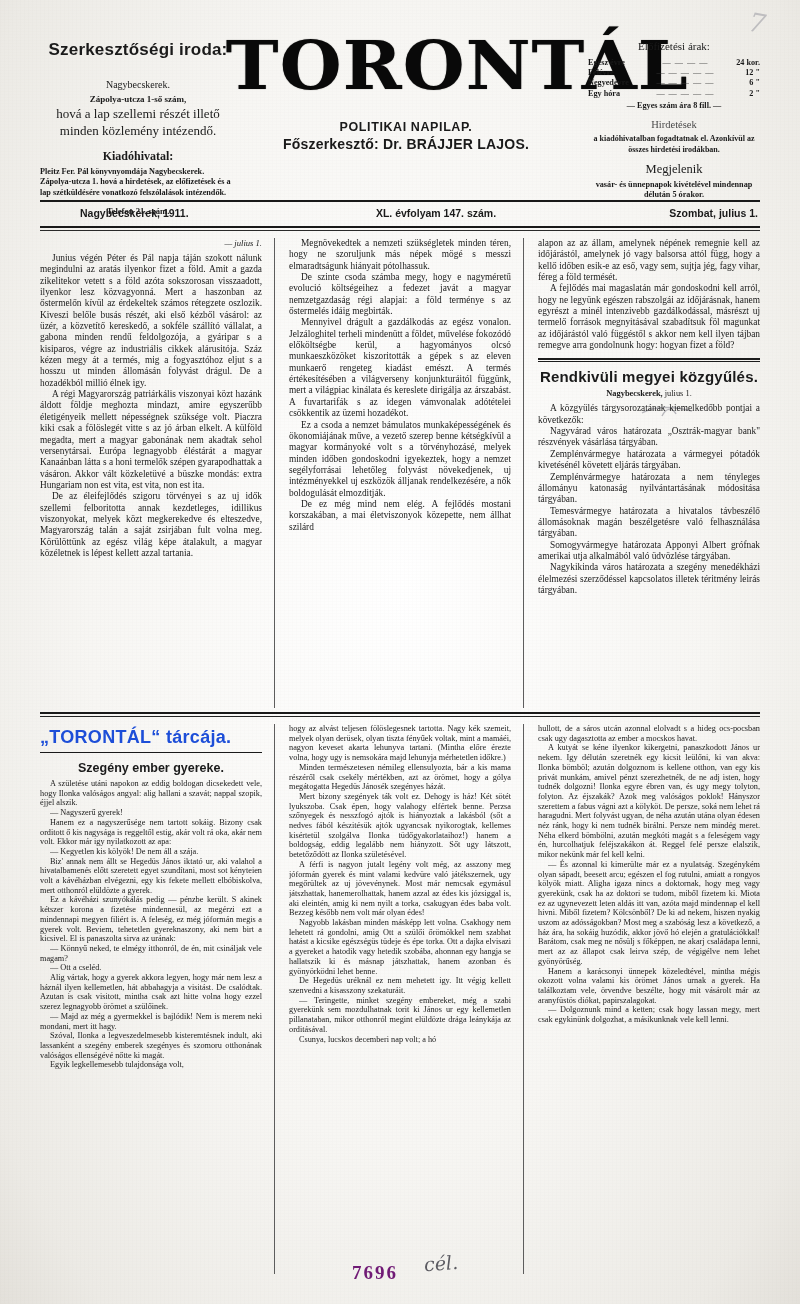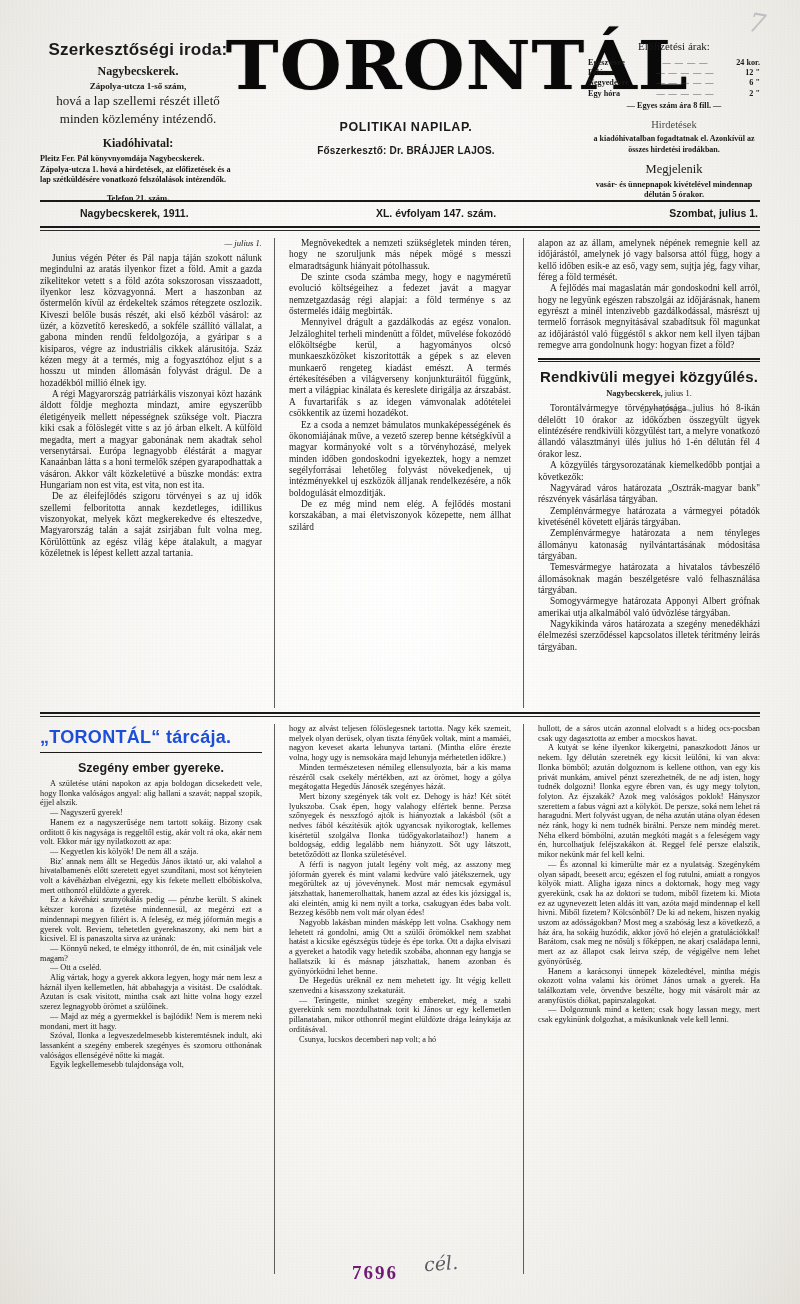--- a/index.html
+++ b/index.html
@@ -22,38 +22,38 @@
     background-image:
       repeating-linear-gradient(0deg, rgba(120,115,105,.05) 0 1px, rgba(255,255,255,0) 1px 3px),
       repeating-linear-gradient(90deg, rgba(120,115,105,.04) 0 1px, rgba(255,255,255,0) 1px 4px);
   }
   .sheet{position:absolute;inset:0;padding:0;}
 
   
   .masthead{position:absolute;left:40px;top:34px;width:720px;height:160px;}
   .mh-left{position:absolute;left:0;top:6px;width:196px;text-align:center;line-height:1.22;}
   .mh-left .hd{font-family:Liberation Sans, sans-serif;font-weight:bold;font-size:17px;letter-spacing:.2px;}
-  .mh-left .hd2{font-weight:bold;font-size:12px;margin-top:3px;}
+  .mh-left .hd2{font-weight:normal;font-size:10px;margin-top:18px;}
   .mh-left .ln{font-size:9px;margin-top:3px;font-weight:bold;}
   .mh-left .small{font-size:13px;margin-top:0;line-height:1.35;}
   .mh-left .kiado{font-family:"Liberation Serif",serif;font-weight:bold;font-size:12px;margin-top:9px;}
   .mh-left .block{font-size:8.2px;text-align:left;line-height:1.3;margin-top:3px;font-weight:bold;}
   .mh-left .tel{font-size:8.6px;font-weight:bold;margin-top:7px;}
 
   .mh-center{position:absolute;left:196px;top:0;width:340px;text-align:center;}
   .logo{
     font-family:"DejaVu Serif", serif;
     font-weight:bold;font-size:67px;line-height:.96;
     letter-spacing:1px;
     color:#090909;
     text-shadow:0 0 1px rgba(0,0,0,.55);
     transform:scaleX(1.06);
   }
   .mh-center .sub1{font-family:"Liberation Sans",sans-serif;font-weight:bold;font-size:12.5px;letter-spacing:.6px;margin-top:22px;}
-  .mh-center .sub2{font-family:"Liberation Sans",sans-serif;font-weight:bold;font-size:10px;letter-spacing:.2px;margin-top:11px;}
+  .mh-center .sub2{font-family:"Liberation Sans",sans-serif;font-weight:bold;font-size:14px;letter-spacing:.2px;margin-top:2px;}
 
   .mh-right{position:absolute;left:548px;top:6px;width:172px;text-align:center;line-height:1.25;}
   .mh-right .hd{font-family:"Liberation Serif",serif;font-size:11px;font-weight:normal;}
   .price-table{width:100%;font-size:8.2px;margin-top:4px;border-collapse:collapse;}
   .price-table td{padding:0;font-weight:bold;text-align:left;white-space:nowrap;}
   .price-table td.dash{text-align:center;font-weight:normal;letter-spacing:1px;color:#3a3a3a;}
   .price-table td.val{text-align:right;width:34px;font-weight:bold;}
   .mh-right .single{font-size:8.2px;font-weight:bold;margin-top:2px;}
   .mh-right .hd-b{font-family:"Liberation Serif",serif;font-size:10.5px;margin-top:7px;color:#4a4a4a;}
   .mh-right .p{font-size:8px;margin-top:3px;line-height:1.3;font-weight:bold;}
@@ -253,21 +253,20 @@
       <p class="bd noind">alapon az az állam, amelynek népének remegnie kell az időjárástól, amelynek jó vagy balsorsa attól függ, hogy a kellő időben esik-e az eső, vagy sem, sujtja jég, fagy vihar, féreg a föld termését.</p>
       <p class="bd">A fejlődés mai magaslatán már gondoskodni kell arról, hogy ne legyünk egészen rabszolgái az időjárásnak, hanem egyrészt a minél intenzivebb gazdálkodással, másrészt uj termelő források megnyitásával szabadítsuk föl magunkat az időjárástól való függéstől s akkor nem kell ilyen tájban remegve arra gondolnunk hogy: hogyan fizet a föld?</p>
 
       <div class="sec-rule"></div>
       <div class="sec-rule2"></div>
 
       <h2 class="art-title small">Rendkivüli megyei közgyűlés.</h2>
       <div class="dateline">
         <b>Nagybecskerek,</b><span> julius 1.</span>
       </div>
-      <p class="bd">Torontálvármegye törvényhatósága julius hó 8-ikán délelőtt 10 órakor az időközben összegyült ügyek elintézésére rendkivüli közgyűlést tart, a melyre vonatkozó állandó választmányi ülés julius hó 1-én délután fél 4 órakor lesz.</p>
       <p class="bd">A közgyülés tárgysorozatának kiemelkedőbb pontjai a következők:</p>
       <p class="bd">Nagyvárad város határozata „Osztrák-magyar bank" részvények vásárlása tárgyában.</p>
       <p class="bd">Zemplénvármegye határozata a vármegyei pótadók kivetésénél követett eljárás tárgyában.</p>
       <p class="bd">Zemplénvármegye határozata a nem tényleges állományu katonaság nyilvántartásának módositása tárgyában.</p>
       <p class="bd">Temesvármegye határozata a hivatalos távbeszélő állomásoknak magán beszélgetésre való felhasználása tárgyában.</p>
       <p class="bd">Somogyvármegye határozata Apponyi Albert grófnak amerikai utja alkalmából való üdvözlése tárgyában.</p>
       <p class="bd">Nagykikinda város határozata a szegény menedékházi élelmezési szerződéssel kapcsolatos illetek téritmény leirás tárgyában.</p>
     </div>
   </div>
 
@@ -275,21 +274,21 @@
   <div class="splitrule2"></div>
 
   <div class="feu">
     <div class="fvrule fv1"></div>
     <div class="fvrule fv2"></div>
 
     <div class="fcol f1">
       <div class="tarca">„TORONTÁL“ tárcája.</div>
       <div class="tarca-rule"></div>
       <div class="feu-title">Szegény ember gyereke.</div>
-      <p class="fbd">A születése utáni napokon az apja boldogan dicsekedett vele, hogy Ilonka valóságos angyal: alig hallani a szavát; nappal szopik, éjjel alszik.</p>
+      <p class="fbd">A születése utáni napokon az eddig boldogan dicsekedett vele, hogy Ilonka valóságos angyal: alig hallani a szavát; nappal szopik, éjjel alszik.</p>
       <p class="fbd">— Nagyszerű gyerek!</p>
       <p class="fbd">Hanem ez a nagyszerűsége nem tartott sokáig. Bizony csak orditott ő kis nagysága is reggeltől estig, akár volt rá oka, akár nem volt. Ekkor már igy nyilatkozott az apa:</p>
       <p class="fbd">— Kegyetlen kis kölyök! De nem áll a szája.</p>
       <p class="fbd">Biz' annak nem állt se Hegedüs János iktató ur, aki valahol a hivatalbamenés előtt szeretett egyet szundítani, most sot kényteien volt a kávéházban elvégezni, egy kis fekete mellett elbóbiskolva, mert otthonról elüldözte a gyerek.</p>
       <p class="fbd">Ez a kávéházi szunyókálás pedig — pénzbe került. S akinek kétszer korona a fizetése mindennesül, az megérzi ezt a mindennapi megyen filiért is. A feleség, ez még jóformán megis a gyerek volt. Beviem, tehetetlen gyereknaszony, aki nem birt a kicsivel. El is panaszolta sirva az urának:</p>
       <p class="fbd">— Könnyű neked, te elmégy itthonról, de én, mit csináljak vele magam?</p>
       <p class="fbd">— Ott a cseléd.</p>
       <p class="fbd">Alig vártak, hogy a gyerek akkora legyen, hogy már nem lesz a háznál ilyen kellemetlen, hát abbahagyja a visitást. De csalódtak. Azutan is csak visitott, mintha csak azt hitte volna hogy ezzel szerez legnagyobb örömet a szülőinek.</p>
       <p class="fbd">— Majd az még a gyermekkel is bajlódik! Nem is merem neki mondani, mert itt hagy.</p>
       <p class="fbd">Szóval, Ilonka a legveszedelmesebb kisteremtésnek indult, aki lassanként a szegény emberek szegényes és szomoru otthonának valóságos ellenségévé nőtte ki magát.</p>

